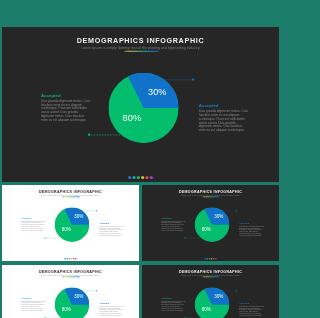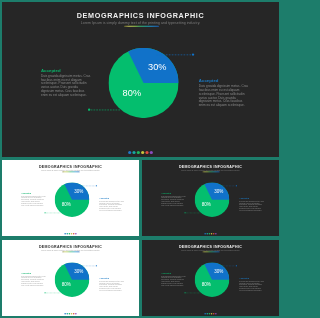--- a/index.html
+++ b/index.html
@@ -1,18 +1,18 @@
 <!DOCTYPE html>
 <html><head>
 <meta charset="utf-8">
 <style>
   html,body{margin:0;padding:0;}
   body{width:281px;height:318px;overflow:hidden;background:#1d7d6b;
        font-family:"Liberation Sans",sans-serif;}
-  .page{position:relative;width:281px;height:242px;}
+  .page{position:relative;width:281px;height:242px;margin-top:25px;}
 
   
   .slide{position:absolute;overflow:hidden;background:#262626;}
   .slide.light{background:#ffffff;}
 
   .hero{left:2px;top:2px;width:277px;height:155px;}
   .t1{left:2px;  top:160px; width:137px; height:76px;}
   .t2{left:142px;top:160px; width:137px; height:76px;}
   .t3{left:2px;  top:240px; width:137px; height:76px;}
   .t4{left:142px;top:240px; width:137px; height:76px;}

